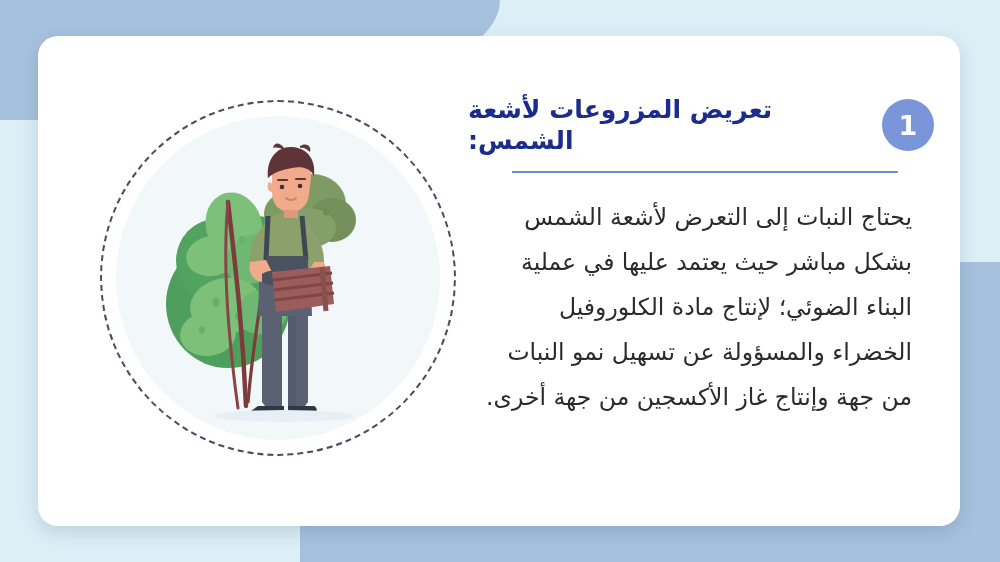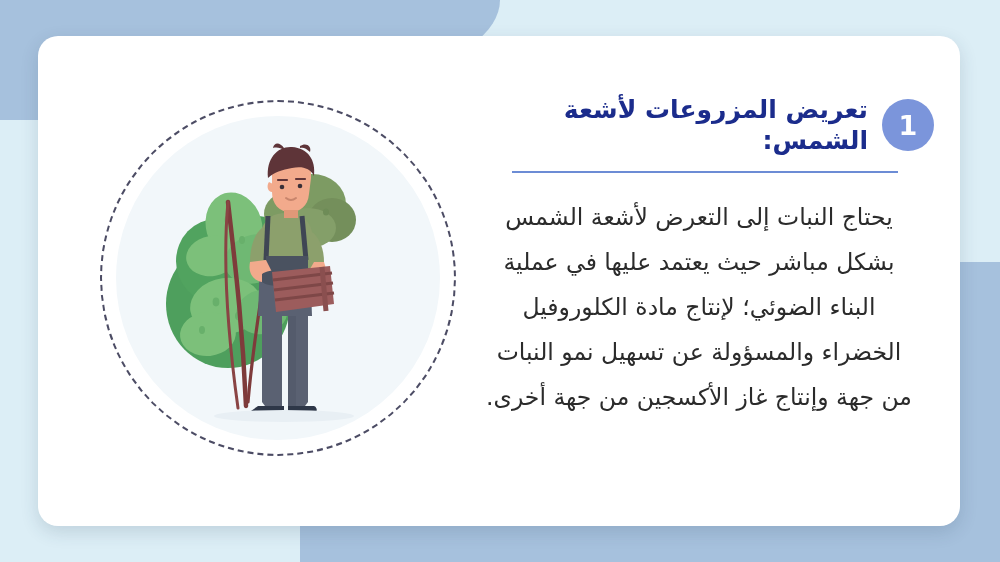--- a/index.html
+++ b/index.html
@@ -133,35 +133,35 @@
     font-size: 27px;
     font-weight: bold;
     line-height: 1;
   }
   .title-text {
     flex: 1 1 auto;
     color: #1B2C8C;
     font-size: 25px;
     font-weight: bold;
     line-height: 1.25;
-    text-align: right;
+    text-align: left;
     padding-left: 4px;
   }
   .divider {
     margin: 14px 36px 0 48px;
     height: 2px;
     background: #6C8CD5;
   }
   .body-text {
     margin-top: 22px;
     padding: 0 22px 0 22px;
     color: #2B2B2B;
     font-size: 23.5px;
     line-height: 1.92;
-    text-align: center;
+    text-align: right;
     direction: rtl;
   }
 </style>
 </head>
 <body>
 
 <div id="slide">
 
   <div class="bg-base"></div>
   <div class="bg-shape-topleft"></div>

